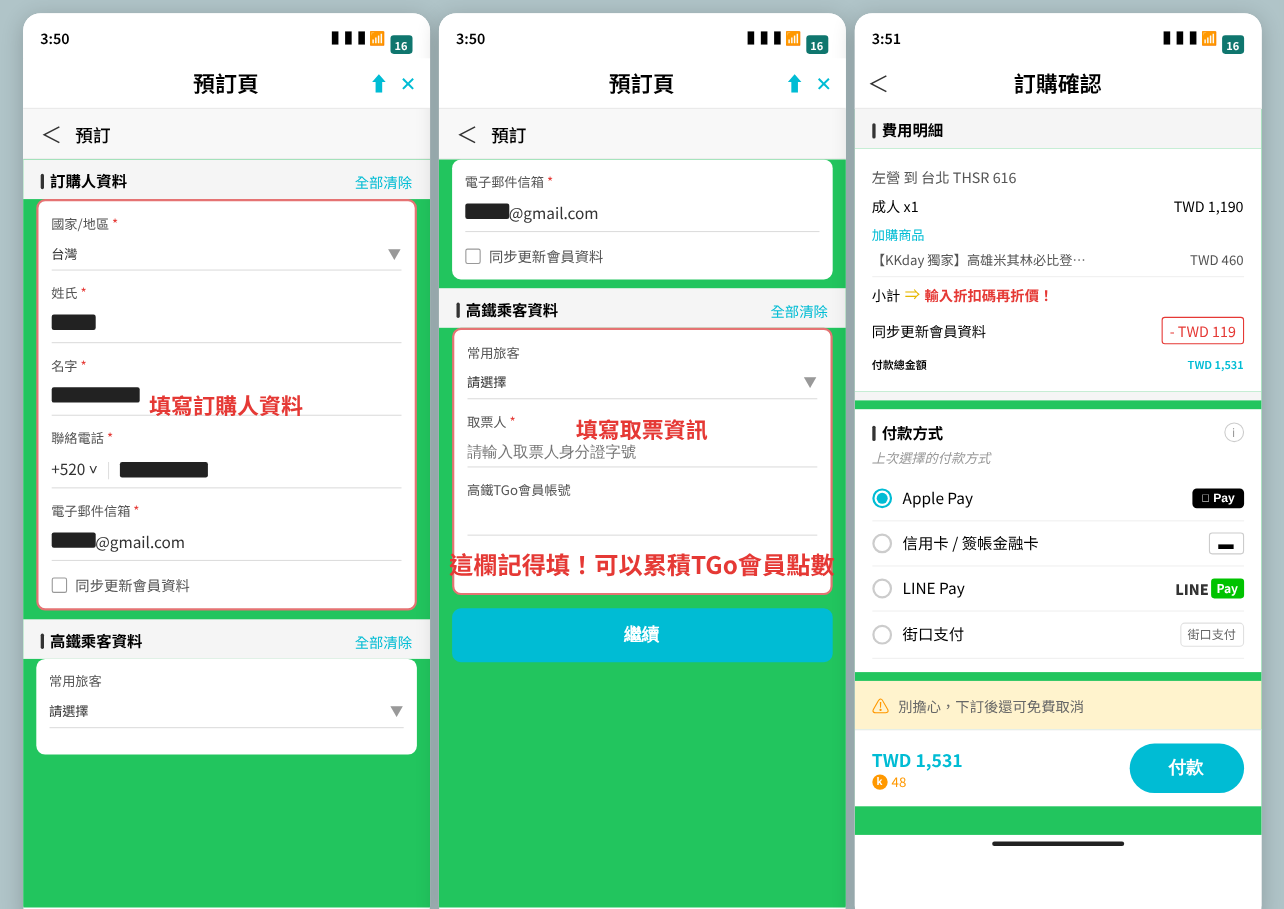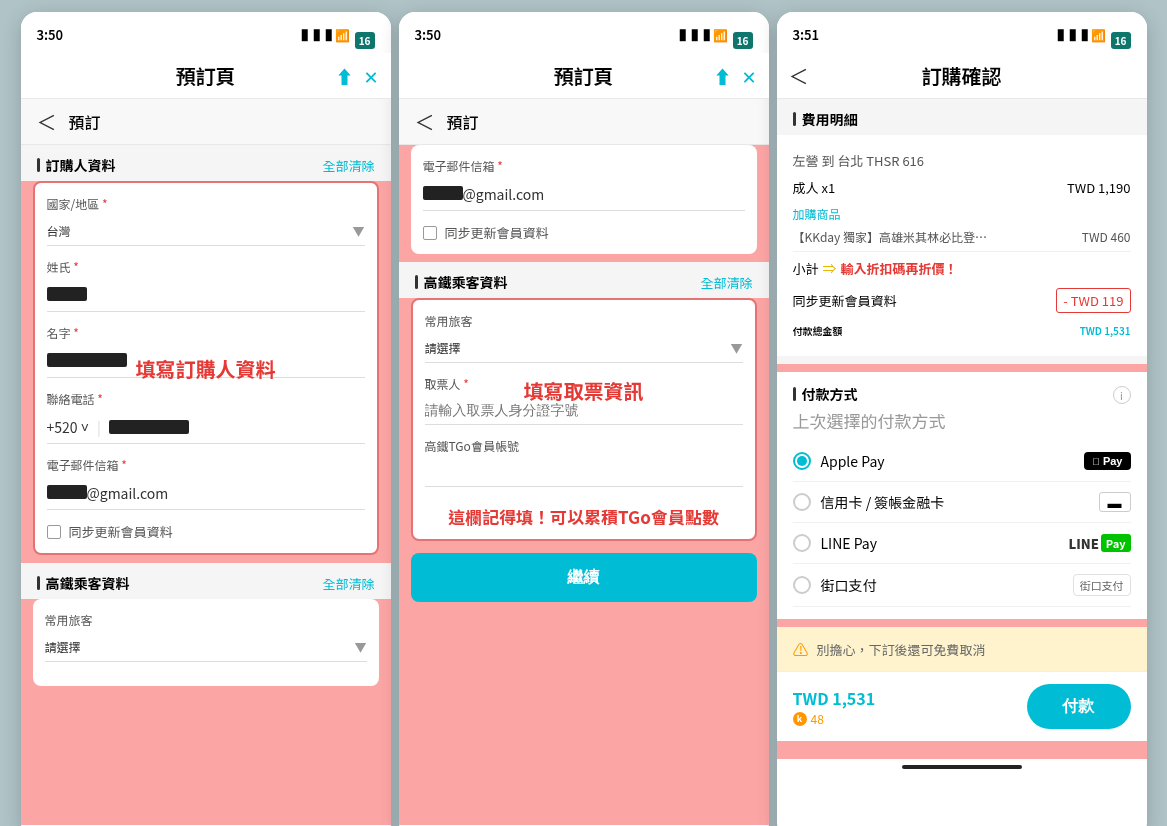--- a/index.html
+++ b/index.html
@@ -86,21 +86,21 @@
       font-size: 20px;
       color: #333;
       margin-right: 12px;
     }
     .nav-title {
       font-size: 16px;
       font-weight: 500;
     }
     .content {
       padding: 0;
-      background: #fca5a5;
+      background: #22c55e;
       overflow-y: auto;
       height: 680px;
     }
     .section-header {
       display: flex;
       justify-content: space-between;
       align-items: center;
       padding: 10px 16px 6px;
       background: #f5f5f5;
     }
@@ -262,27 +262,28 @@
       padding: 2px 0;
     }
     .payment-section {
       background: #fff;
       margin-top: 8px;
       padding: 12px 16px;
     }
     .payment-header {
       display: flex;
       justify-content: space-between;
-      align-items: flex-end;
+      align-items: flex-start;
       margin-bottom: 4px;
     }
     .payment-subtitle {
-      font-size: 17px;
+      font-size: 12px;
       color: #999;
       margin-bottom: 8px;
+      font-style: italic;
     }
     .payment-option {
       display: flex;
       align-items: center;
       justify-content: space-between;
       padding: 10px 0;
       border-bottom: 1px solid #f0f0f0;
     }
     .payment-left {
       display: flex;
@@ -590,21 +591,21 @@
             <div class="form-label">取票人 <span class="required">*</span></div>
             <input type="text" class="form-input" placeholder="請輸入取票人身分證字號" style="">
           </div>
 
           <div class="form-group">
             <div class="form-label">高鐵TGo會員帳號</div>
             <input type="text" class="form-input" style="">
           </div>
 
           <div style="position:absolute; top:38%; left:50%; transform:translate(-50%,-50%); font-size:20px; font-weight:700; color:#e53935; text-align:center; pointer-events:none; white-space:nowrap;">填寫取票資訊</div>
-          <div style="position:absolute; bottom:12px; left:8px; right:8px; font-size:17px; font-weight:700; color:#e53935; text-align:center; pointer-events:none;">這欄記得填！可以累積TGo會員點數</div>
+          <div style="position:absolute; bottom:12px; left:8px; right:8px; font-size:22px; font-weight:700; color:#e53935; text-align:center; pointer-events:none;">這欄記得填！可以累積TGo會員點數</div>
         </div>
       </div>
 
       <button class="continue-btn">繼續</button>
     </div>
     <div class="home-indicator"></div>
   </div>
 
   <div class="phone-frame">
 

